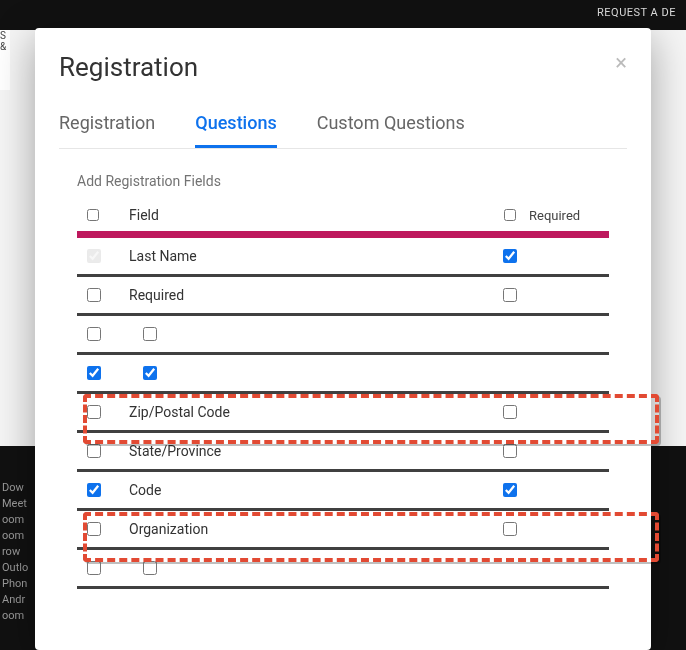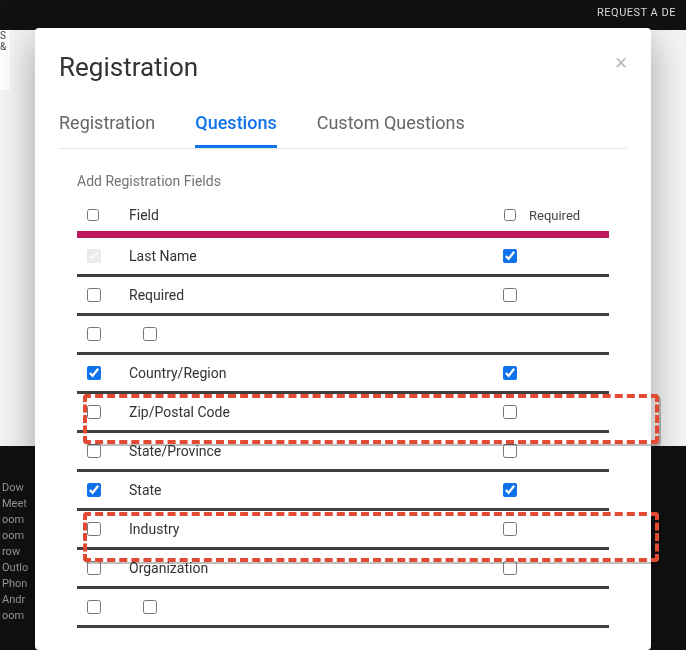--- a/index.html
+++ b/index.html
@@ -122,21 +122,20 @@
             </div>
             <div class="col-chk2">
               <input type="checkbox" style="">
             </div>
             <div class="col-req"></div>
           </div>
           <div class="row">
             <div class="col-chk1">
               <input type="checkbox" checked="" style="">
             </div>
-            <div class="col-field">Country/Region</div>
             <div class="col-chk2">
               <input type="checkbox" checked="" style="">
             </div>
             <div class="col-req"></div>
           </div>
           <div class="row">
             <div class="col-chk1">
               <input type="checkbox" style="">
             </div>
             <div class="col-field">Zip/Postal Code</div>
@@ -152,33 +151,23 @@
             <div class="col-field">State/Province</div>
             <div class="col-chk2">
               <input type="checkbox" style="">
             </div>
             <div class="col-req"></div>
           </div>
           <div class="row">
             <div class="col-chk1">
               <input type="checkbox" checked="" style="">
             </div>
-            <div class="col-field">State</div>
+            <div class="col-field">Code</div>
             <div class="col-chk2">
               <input type="checkbox" checked="" style="">
-            </div>
-            <div class="col-req"></div>
-          </div>
-          <div class="row">
-            <div class="col-chk1">
-              <input type="checkbox" style="">
-            </div>
-            <div class="col-field">Industry</div>
-            <div class="col-chk2">
-              <input type="checkbox" style="">
             </div>
             <div class="col-req"></div>
           </div>
           <div class="row">
             <div class="col-chk1">
               <input type="checkbox" style="">
             </div>
             <div class="col-field">Organization</div>
             <div class="col-chk2">
               <input type="checkbox" style="">

